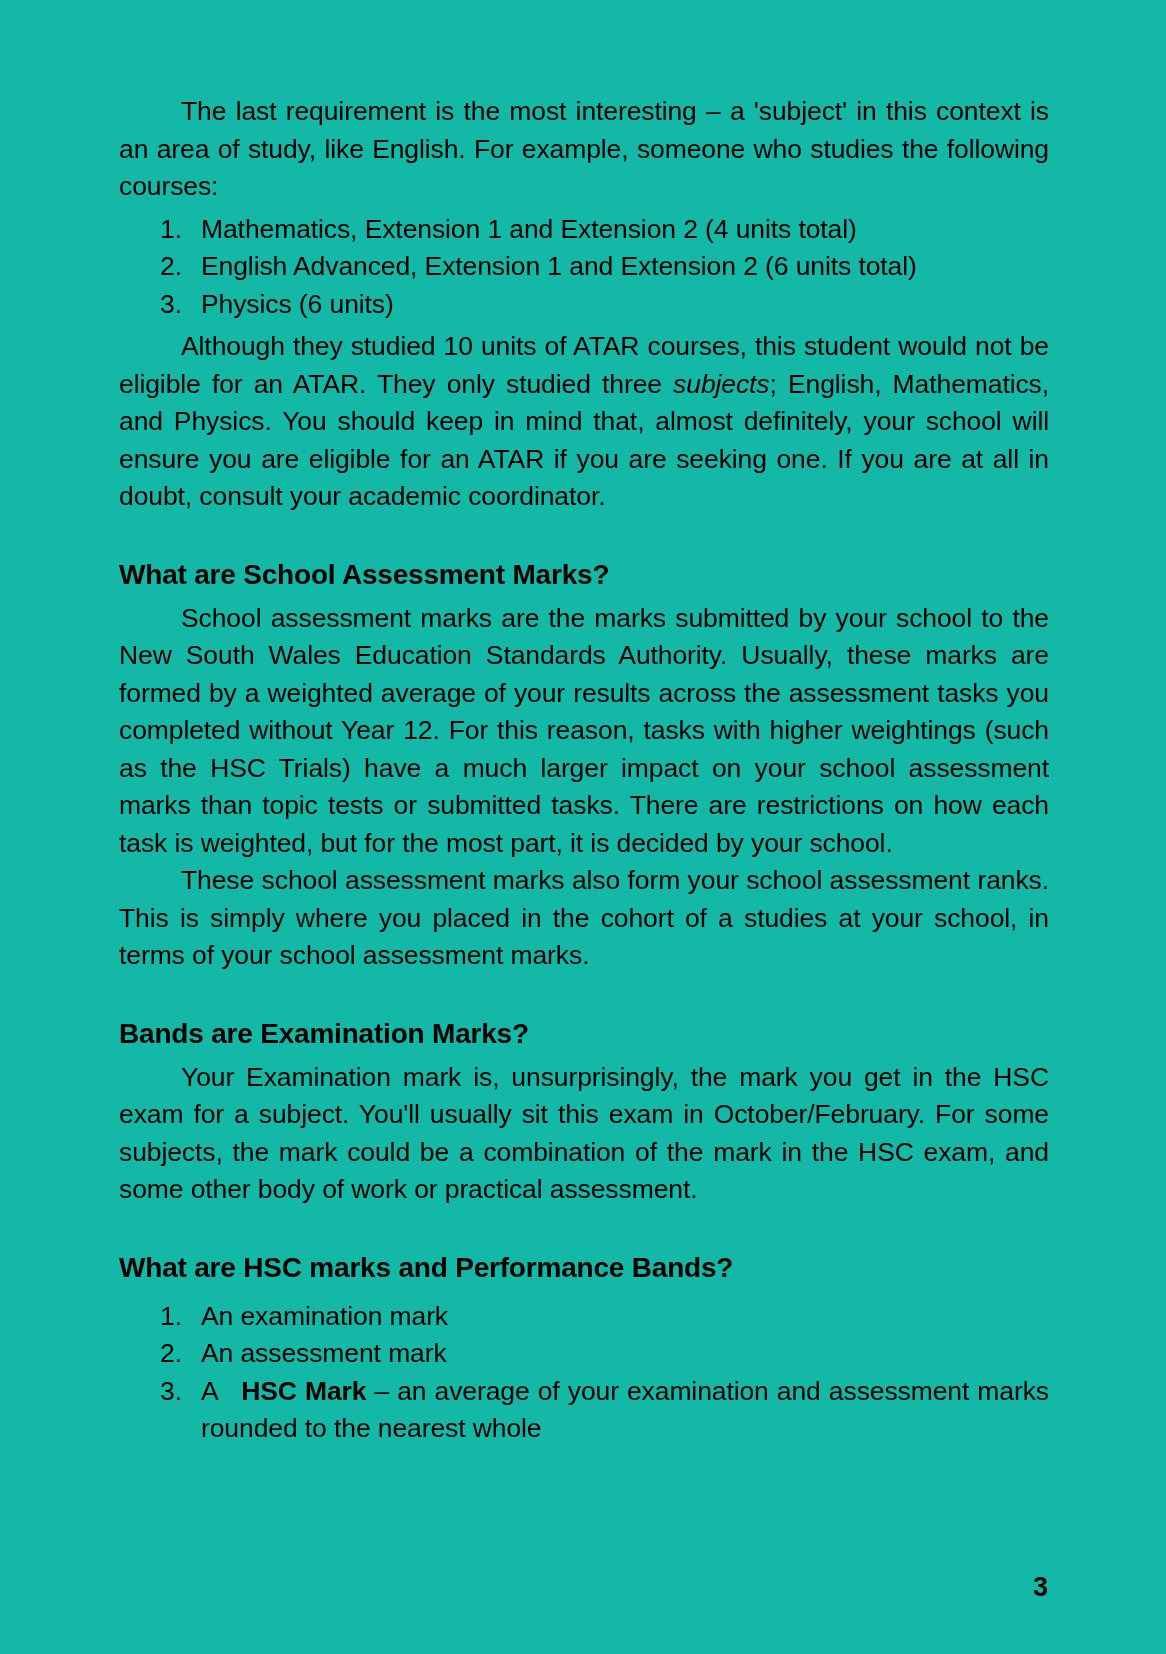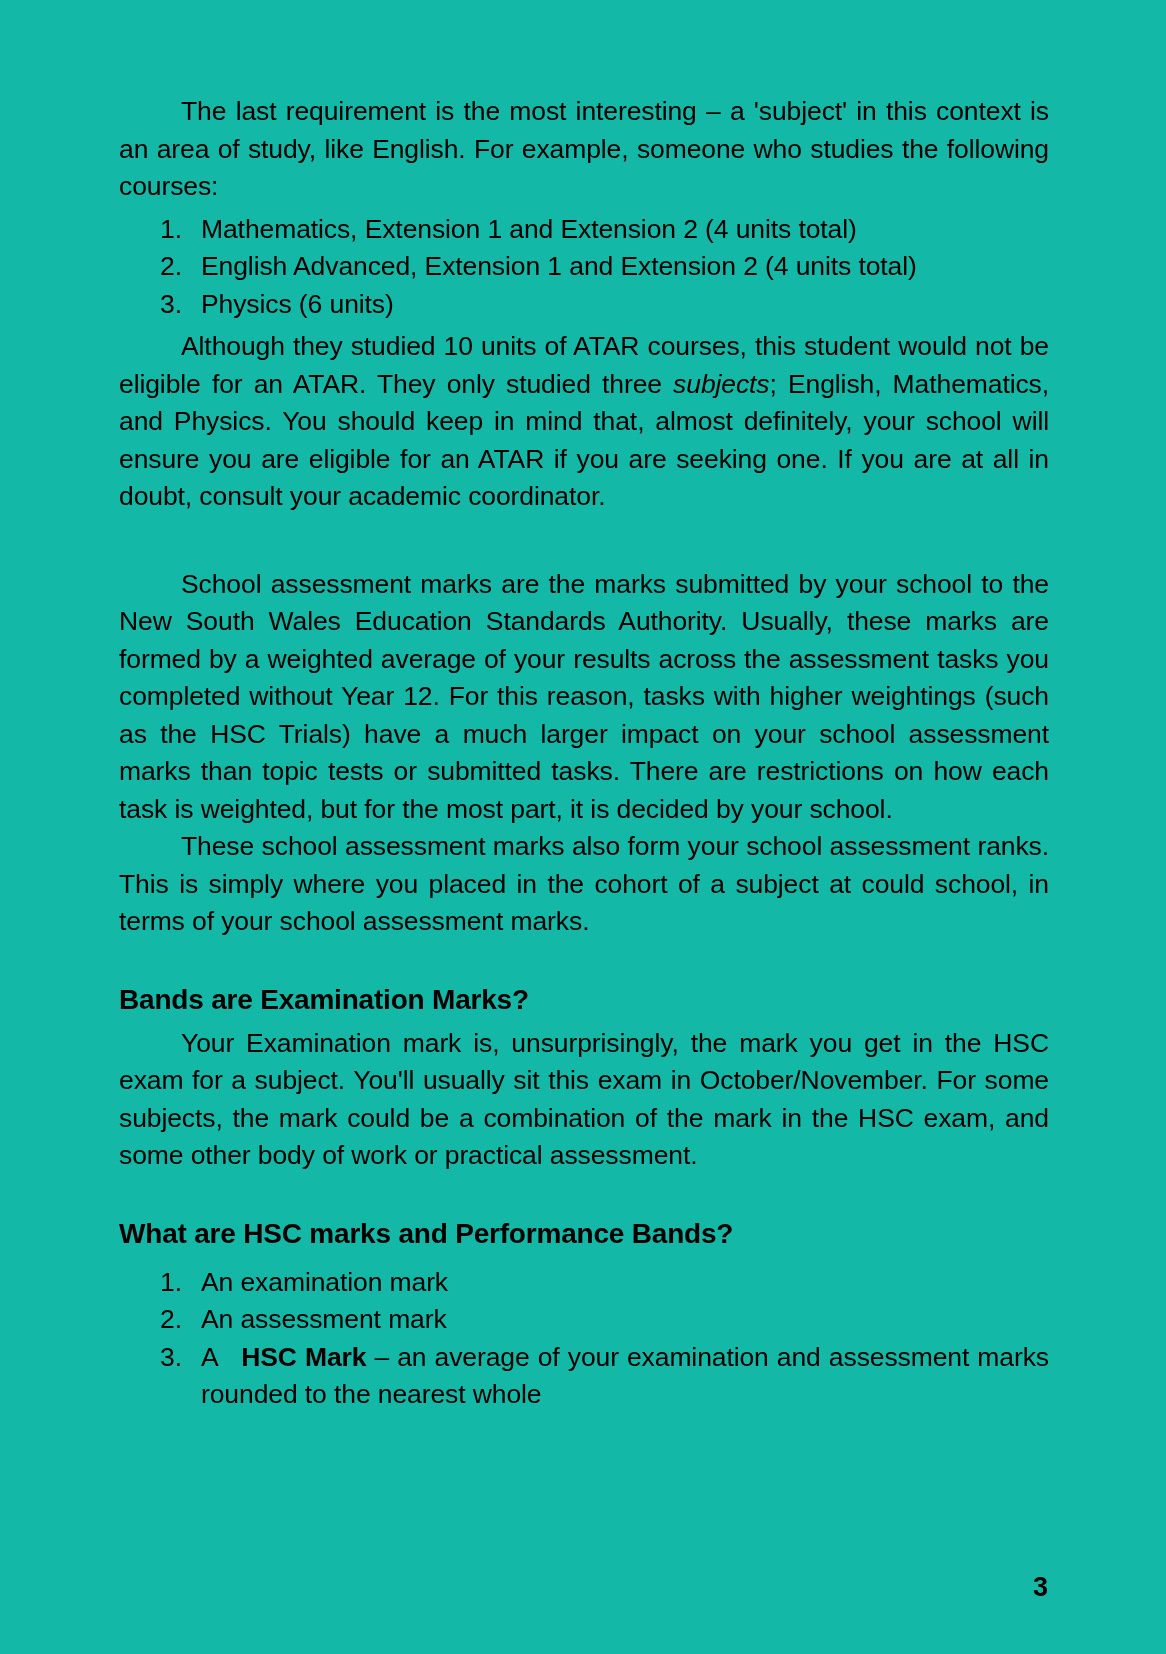--- a/index.html
+++ b/index.html
@@ -100,48 +100,49 @@
 
     <div class="gap-list-before"></div>
 
     <ol class="numlist">
       <li>
         <span class="marker">1.</span>
         <span class="li-text">Mathematics, Extension 1 and Extension 2 (4 units total)</span>
       </li>
       <li>
         <span class="marker">2.</span>
-        <span class="li-text">English Advanced, Extension 1 and Extension 2 (4 units total)</span>
+        <span class="li-text">English Advanced, Extension 1 and Extension 2 (6 units total)</span>
       </li>
       <li>
         <span class="marker">3.</span>
         <span class="li-text">Physics (6 units)</span>
       </li>
     </ol>
 
     <div class="gap-list-after"></div>
 
     <p class="para"><span>Although they studied 10 units of ATAR courses, this student would not be eligible for an ATAR. They only studied three </span><em class="it">subjects</em><span>; English, Mathematics, and Physics.  You should keep in mind that, almost definitely, your school will ensure you are eligible for an ATAR if you are seeking one.  If you are at all in doubt, consult your academic coordinator.</span></p>
 
     <div class="gap-before-heading"></div>
 
+    <h2 class="section-heading">What are School Assessment Marks?</h2>
 
     <div class="gap-after-heading"></div>
 
     <p class="para">School assessment marks are the marks submitted by your school to the New South Wales Education Standards Authority. Usually, these marks are formed by a weighted average of your results across the assessment tasks you completed without Year 12.  For this reason, tasks with higher weightings (such as the HSC Trials) have a much larger impact on your school assessment marks than topic tests or submitted tasks. There are restrictions on how each task is weighted, but for the most part, it is decided by your school.</p>
 
-    <p class="para">These school assessment marks also form your school assessment ranks. This is simply where you placed in the cohort of a subject at could school, in terms of your school assessment marks.</p>
+    <p class="para">These school assessment marks also form your school assessment ranks. This is simply where you placed in the cohort of a studies at your school, in terms of your school assessment marks.</p>
 
     <div class="gap-before-heading"></div>
 
     <h2 class="section-heading">Bands are Examination Marks?</h2>
 
     <div class="gap-after-heading"></div>
 
-    <p class="para">Your Examination mark is, unsurprisingly, the mark you get in the HSC exam for a subject. You'll usually sit this exam in October/November. For some subjects, the mark could be a combination of the mark in the HSC exam, and some other body of work or practical assessment.</p>
+    <p class="para">Your Examination mark is, unsurprisingly, the mark you get in the HSC exam for a subject. You'll usually sit this exam in October/February. For some subjects, the mark could be a combination of the mark in the HSC exam, and some other body of work or practical assessment.</p>
 
     <div class="gap-before-heading"></div>
 
     <h2 class="section-heading">What are HSC marks and Performance Bands?</h2>
 
     <div class="gap-after-heading"></div>
 
 
     <div class="gap-list-before"></div>
 

